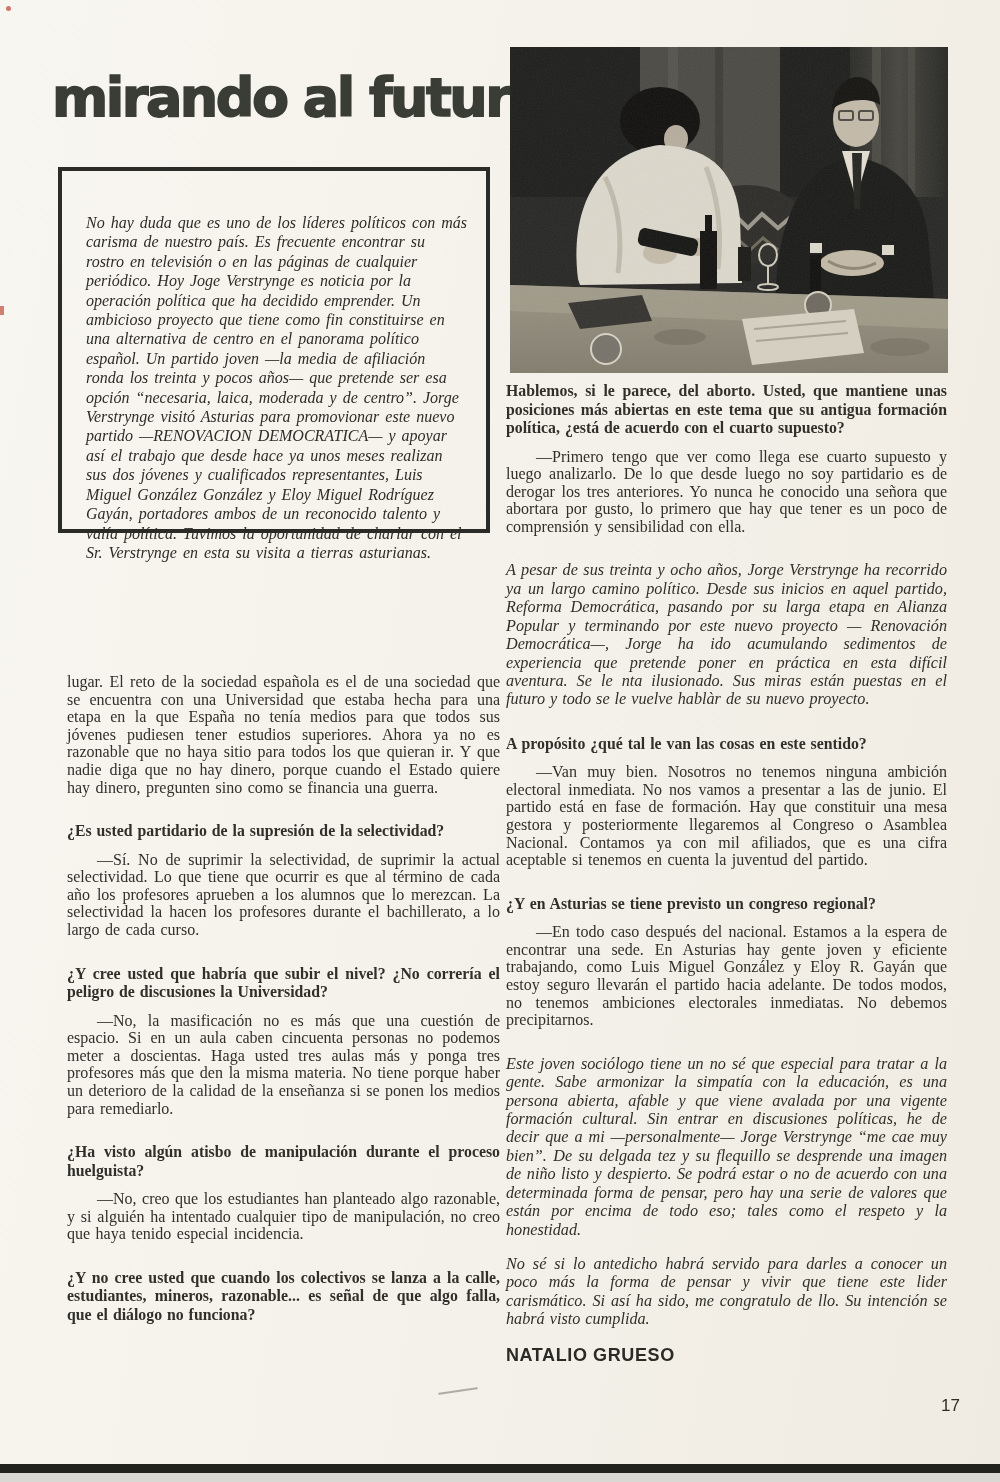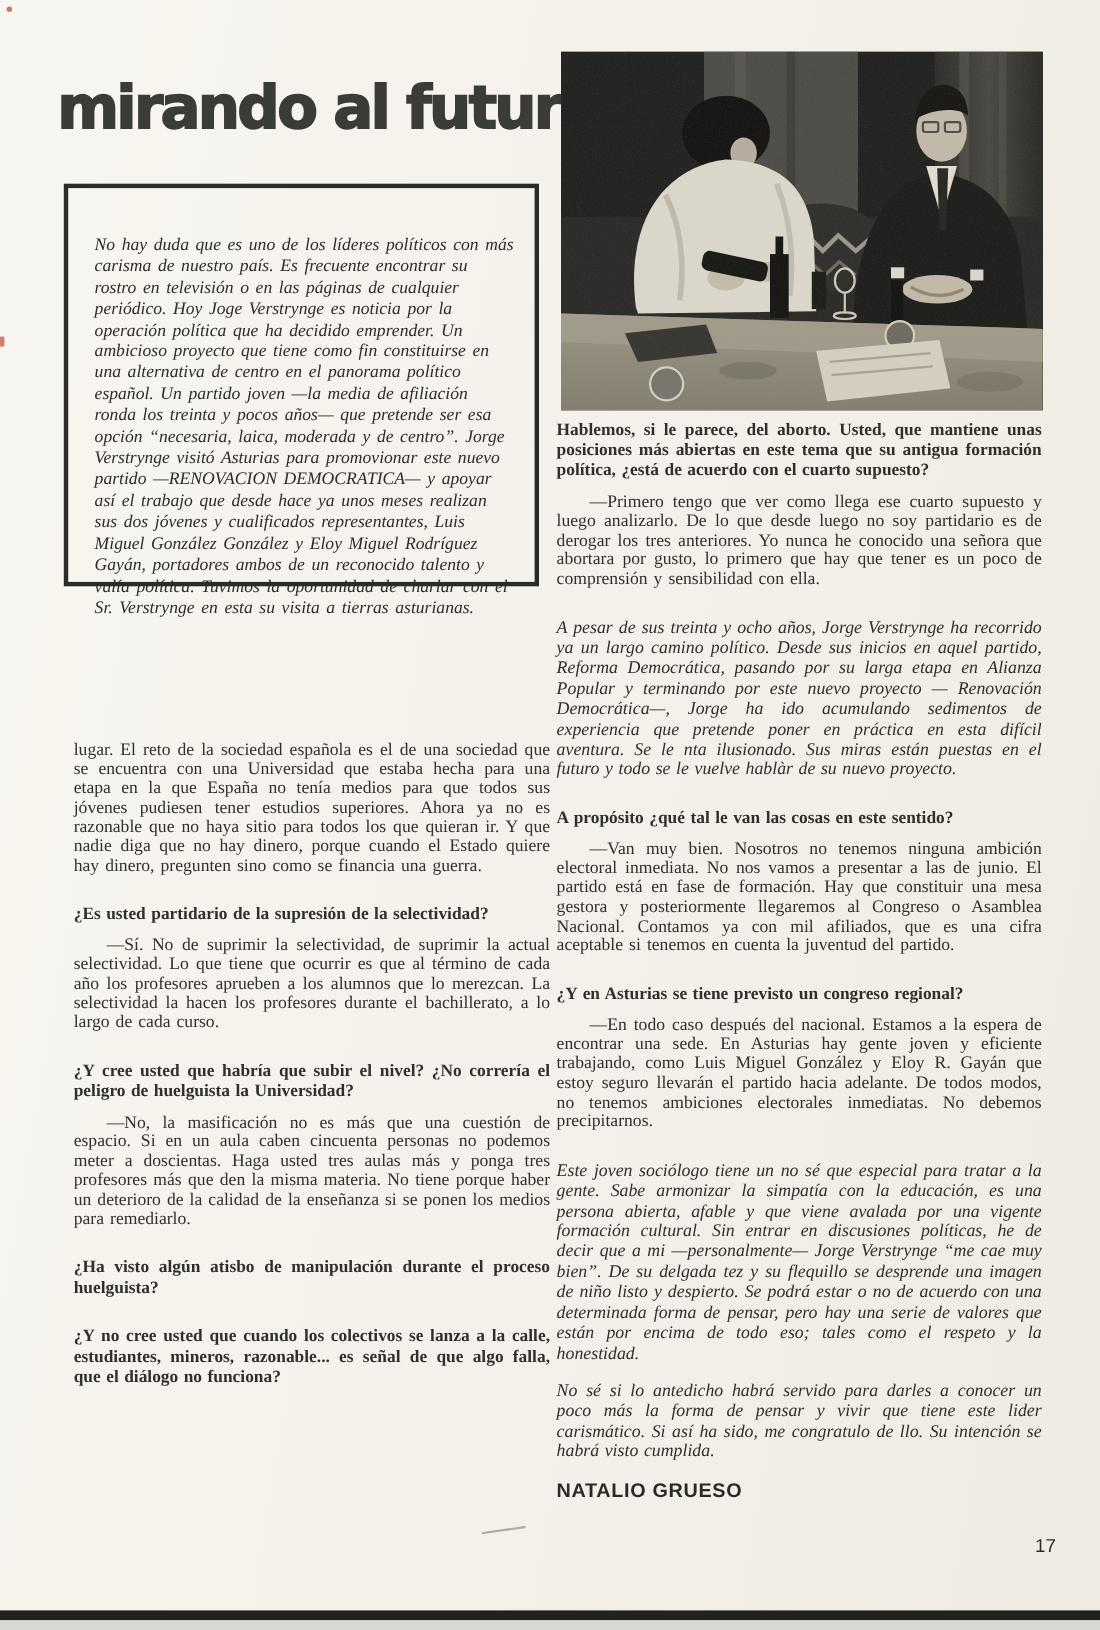--- a/index.html
+++ b/index.html
@@ -145,23 +145,24 @@
   </div>
 
   <div class="intro-box">
     <p>No hay duda que es uno de los líderes políticos con más carisma de nuestro país. Es frecuente encontrar su rostro en televisión o en las páginas de cualquier periódico. Hoy Joge Verstrynge es noticia por la operación política que ha decidido emprender. Un ambicioso proyecto que tiene como fin constituirse en una alternativa de centro en el panorama político español. Un partido joven —la media de afiliación ronda los treinta y pocos años— que pretende ser esa opción “necesaria, laica, moderada y de centro”. Jorge Verstrynge visitó Asturias para promovionar este nuevo partido —RENOVACION DEMOCRATICA— y apoyar así el trabajo que desde hace ya unos meses realizan sus dos jóvenes y cualificados representantes, Luis Miguel González González y Eloy Miguel Rodríguez Gayán, portadores ambos de un reconocido talento y valía política. Tuvimos la oportunidad de charlar con el Sr. Verstrynge en esta su visita a tierras asturianas.</p>
   </div>
 
   <div class="col col-left">
     <p class="body">lugar. El reto de la sociedad española es el de una sociedad que se encuentra con una Universidad que estaba hecha para una etapa en la que España no tenía medios para que todos sus jóvenes pudiesen tener estudios superiores. Ahora ya no es razonable que no haya sitio para todos los que quieran ir. Y que nadie diga que no hay dinero, porque cuando el Estado quiere hay dinero, pregunten sino como se financia una guerra.</p>
     <p class="question">¿Es usted partidario de la supresión de la selectividad?</p>
     <p class="answer">—Sí. No de suprimir la selectividad, de suprimir la actual selectividad. Lo que tiene que ocurrir es que al término de cada año los profesores aprueben a los alumnos que lo merezcan. La selectividad la hacen los profesores durante el bachillerato, a lo largo de cada curso.</p>
-    <p class="question">¿Y cree usted que habría que subir el nivel? ¿No correría el peligro de huelguista la Universidad?</p>
+    <p class="question">¿Y cree usted que habría que subir el nivel? ¿No correría el peligro de discusiones la Universidad?</p>
     <p class="answer">—No, la masificación no es más que una cuestión de espacio. Si en un aula caben cincuenta personas no podemos meter a doscientas. Haga usted tres aulas más y ponga tres profesores más que den la misma materia. No tiene porque haber un deterioro de la calidad de la enseñanza si se ponen los medios para remediarlo.</p>
     <p class="question">¿Ha visto algún atisbo de manipulación durante el proceso huelguista?</p>
+    <p class="answer">—No, creo que los estudiantes han planteado algo razonable, y si alguién ha intentado cualquier tipo de manipulación, no creo que haya tenido especial incidencia.</p>
     <p class="question">¿Y no cree usted que cuando los colectivos se lanza a la calle, estudiantes, mineros, razonable... es señal de que algo falla, que el diálogo no funciona?</p>
   </div>
 
   <div class="col col-right">
     <p class="question first">Hablemos, si le parece, del aborto. Usted, que mantiene unas posiciones más abiertas en este tema que su antigua formación política, ¿está de acuerdo con el cuarto supuesto?</p>
     <p class="answer">—Primero tengo que ver como llega ese cuarto supuesto y luego analizarlo. De lo que desde luego no soy partidario es de derogar los tres anteriores. Yo nunca he conocido una señora que abortara por gusto, lo primero que hay que tener es un poco de comprensión y sensibilidad con ella.</p>
     <p class="narration">A pesar de sus treinta y ocho años, Jorge Verstrynge ha recorrido ya un largo camino político. Desde sus inicios en aquel partido, Reforma Democrática, pasando por su larga etapa en Alianza Popular y terminando por este nuevo proyecto — Renovación Democrática—, Jorge ha ido acumulando sedimentos de experiencia que pretende poner en práctica en esta difícil aventura. Se le nta ilusionado. Sus miras están puestas en el futuro y todo se le vuelve hablàr de su nuevo proyecto.</p>
     <p class="question">A propósito ¿qué tal le van las cosas en este sentido?</p>
     <p class="answer">—Van muy bien. Nosotros no tenemos ninguna ambición electoral inmediata. No nos vamos a presentar a las de junio. El partido está en fase de formación. Hay que constituir una mesa gestora y posteriormente llegaremos al Congreso o Asamblea Nacional. Contamos ya con mil afiliados, que es una cifra aceptable si tenemos en cuenta la juventud del partido.</p>
     <p class="question">¿Y en Asturias se tiene previsto un congreso regional?</p>

